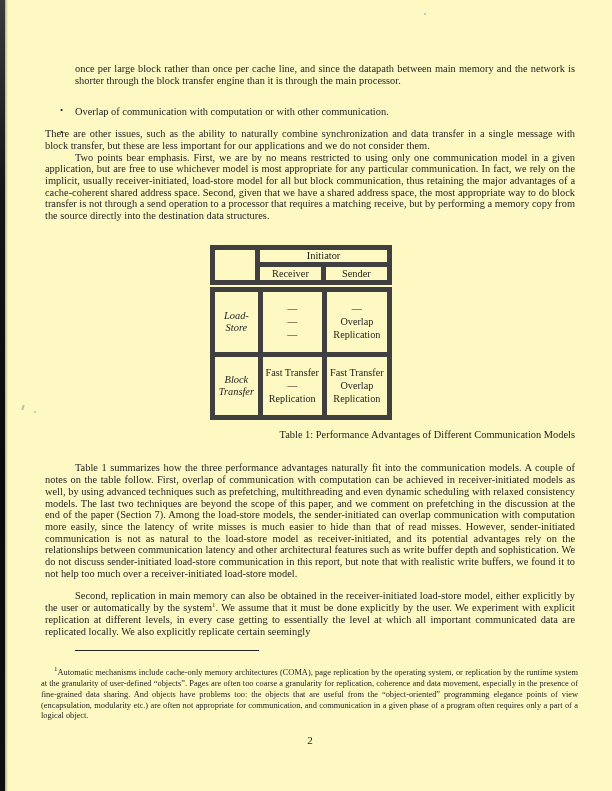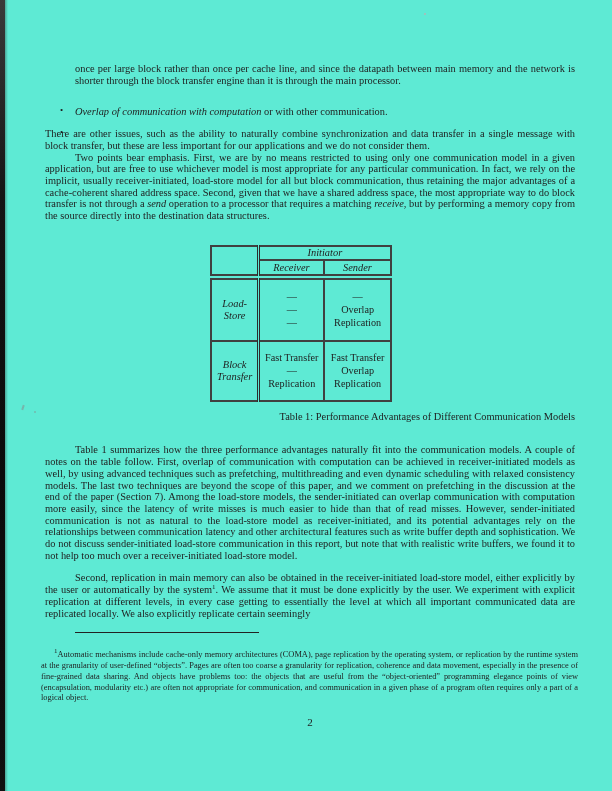--- a/index.html
+++ b/index.html
@@ -1,50 +1,50 @@
 <!DOCTYPE html>
 <html><head>
 <meta charset="utf-8">
 <style>
   html,body{margin:0;padding:0;}
   body{
     width:612px;height:791px;background:#ffffff;position:relative;overflow:hidden;
     font-family:"Liberation Serif", serif;color:#1e1e1e;
     -webkit-font-smoothing:antialiased;
   }
-  .page{position:absolute;inset:0;background:#5eead4;}
+  .page{position:absolute;inset:0;background:#fef9c3;}
   .scan-edge{
     position:absolute;left:0;top:0;width:5px;height:791px;
     background:linear-gradient(180deg,#3a3a3a 0%,#151515 25%,#0b0b0b 60%,#101010 100%);
   }
   .scan-edge-fade{
     position:absolute;left:5px;top:0;width:3px;height:791px;
     background:linear-gradient(90deg,rgba(40,40,40,.35),rgba(255,255,255,0));
   }
   .mark-a{position:absolute;left:22px;top:405px;width:2px;height:5px;background:#8a8a8a;opacity:.55;transform:rotate(18deg);}
   .mark-b{position:absolute;left:34px;top:411px;width:2px;height:2px;background:#8a8a8a;opacity:.5;border-radius:50%;}
   .speck{position:absolute;left:424px;top:13px;width:2px;height:2px;background:#b5b5b5;border-radius:50%;}
 
   .content{position:absolute;left:45px;top:0;width:530px;font-size:10.4px;line-height:11.7px;text-align:justify;}
   p{margin:0;}
-  .it{font-style:italic;}
+  .it{}
   sup{font-size:7px;line-height:0;vertical-align:super;}
 
   .cont{margin:63px 0 0 30px;width:500px;}
   .bullets{margin-top:20px;}
   .bullet-row{position:relative;padding-left:30px;text-align:left;}
   .bullet-row + .bullet-row{margin-top:10px;}
   .bullet-glyph{position:absolute;left:15px;top:-1px;font-size:9px;}
   .para-noindent{}
   .para-indent{text-indent:30px;}
 
   .tablewrap{margin:23px 0 0 165px;width:182px;text-align:center;}
   table{border-collapse:collapse;table-layout:fixed;}
   td{padding:0;text-align:center;vertical-align:middle;}
-  .ttable td{border:2px solid #404040;font-size:10.4px;}
+  .ttable td{border:5px solid #404040;font-size:10.4px;}
   .col1{width:46px;}
   .col2{width:64px;}
   .col3{width:66px;}
   .dbl{border-right:3px double #2c2c2c !important;}
   .hrow1 td{height:12px;line-height:12px;}
   .hrow2 td{height:13px;line-height:13px;}
   .tbody-table{margin-top:2px;}
   .rowA td{height:60px;}
   .rowB td{height:58px;}
   .lbl{font-style:italic;}

